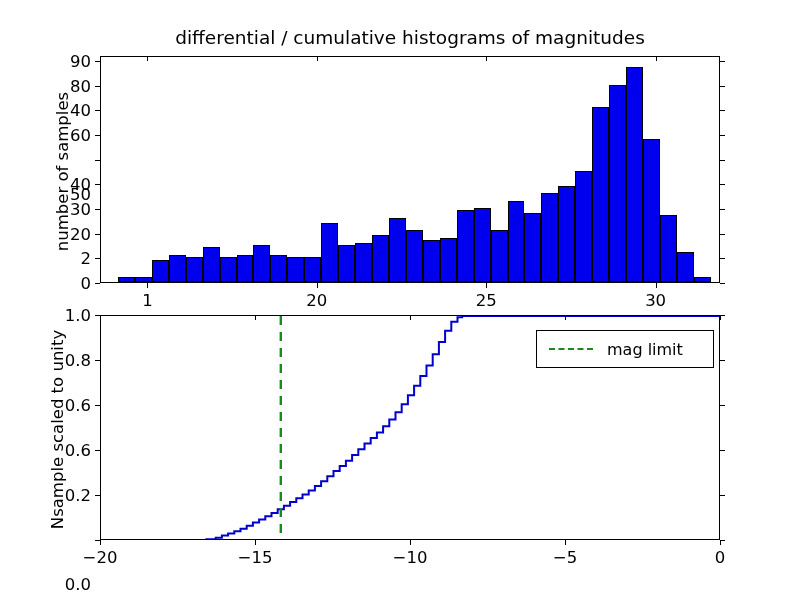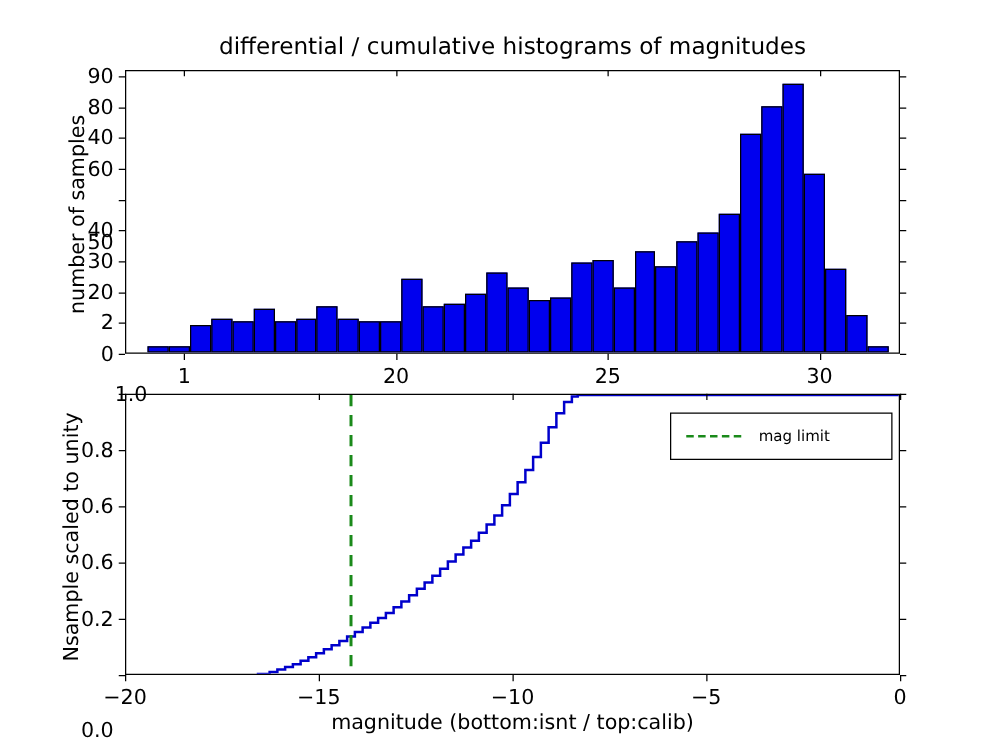--- a/index.html
+++ b/index.html
@@ -96,21 +96,21 @@
     align-items: center;
     padding: 0 12px;
     gap: 14px;
   }
   .legend-sample {
     width: 44px;
     height: 0;
     border-top: 2.4px dashed #1a8a1a;
   }
   .legend-text {
-    font-size: 12px;
+    font-size: 16px;
     white-space: nowrap;
   }
 </style>
 </head>
 <body>
 
 <div id="figure">
 
   <div id="fig-title">differential / cumulative histograms of magnitudes</div>
 
@@ -220,40 +220,39 @@
       <div style="position: absolute; left: 720px; top: 450px; width: 5px; height: 0px; border-top: 1.4px solid rgb(0, 0, 0);"></div>
       <div class="ticklabel-y" style="left: 0px; width: 91px; top: 450px;">0.6</div>
       <div style="position: absolute; left: 95px; top: 405px; width: 5px; height: 0px; border-top: 1.4px solid rgb(0, 0, 0);"></div>
       <div style="position: absolute; left: 720px; top: 405px; width: 5px; height: 0px; border-top: 1.4px solid rgb(0, 0, 0);"></div>
       <div class="ticklabel-y" style="left: 0px; width: 91px; top: 405px;">0.6</div>
       <div style="position: absolute; left: 95px; top: 360px; width: 5px; height: 0px; border-top: 1.4px solid rgb(0, 0, 0);"></div>
       <div style="position: absolute; left: 720px; top: 360px; width: 5px; height: 0px; border-top: 1.4px solid rgb(0, 0, 0);"></div>
       <div class="ticklabel-y" style="left: 0px; width: 91px; top: 360px;">0.8</div>
       <div style="position: absolute; left: 95px; top: 315px; width: 5px; height: 0px; border-top: 1.4px solid rgb(0, 0, 0);"></div>
       <div style="position: absolute; left: 720px; top: 315px; width: 5px; height: 0px; border-top: 1.4px solid rgb(0, 0, 0);"></div>
-      <div class="ticklabel-y" style="left: 0px; width: 91px; top: 315px; padding-left: 27px;">1.0</div>
+      <div class="ticklabel-y" style="left: 0px; width: 91px; top: 315px;">1.0</div>
     </div>
   <div id="bottom-ticks-x">
       <div style="position: absolute; left: 100px; top: 540px; height: 5px; width: 0px; border-left: 1.4px solid rgb(0, 0, 0);"></div>
       <div style="position: absolute; left: 100px; top: 315px; height: 5px; width: 0px; border-left: 1.4px solid rgb(0, 0, 0);"></div>
       <div class="ticklabel-x" style="left: 100px; top: 548px;">−20</div>
       <div style="position: absolute; left: 255px; top: 540px; height: 5px; width: 0px; border-left: 1.4px solid rgb(0, 0, 0);"></div>
       <div style="position: absolute; left: 255px; top: 315px; height: 5px; width: 0px; border-left: 1.4px solid rgb(0, 0, 0);"></div>
       <div class="ticklabel-x" style="left: 255px; top: 548px;">−15</div>
       <div style="position: absolute; left: 410px; top: 540px; height: 5px; width: 0px; border-left: 1.4px solid rgb(0, 0, 0);"></div>
       <div style="position: absolute; left: 410px; top: 315px; height: 5px; width: 0px; border-left: 1.4px solid rgb(0, 0, 0);"></div>
       <div class="ticklabel-x" style="left: 410px; top: 548px;">−10</div>
       <div style="position: absolute; left: 565px; top: 540px; height: 5px; width: 0px; border-left: 1.4px solid rgb(0, 0, 0);"></div>
       <div style="position: absolute; left: 565px; top: 315px; height: 5px; width: 0px; border-left: 1.4px solid rgb(0, 0, 0);"></div>
       <div class="ticklabel-x" style="left: 565px; top: 548px;">−5</div>
       <div style="position: absolute; left: 720px; top: 540px; height: 5px; width: 0px; border-left: 1.4px solid rgb(0, 0, 0);"></div>
       <div style="position: absolute; left: 720px; top: 315px; height: 5px; width: 0px; border-left: 1.4px solid rgb(0, 0, 0);"></div>
       <div class="ticklabel-x" style="left: 720px; top: 548px;">0</div>
     </div>
   <div class="ylabel" id="bottom-ylabel" style="left:-58px; top:420px; width:230px; text-align:center; transform:rotate(-90deg);">Nsample scaled to unity</div>
-  <div class="xlabel" id="bottom-xlabel" style="left:100px; top:568px; width:620px;">magnitude (bottom:isnt / top:calib)</div>
 
   <div class="legend-box" style="left:536px; top:330px; width:178px; height:38px;">
     <span class="legend-sample"></span>
     <span class="legend-text">mag limit</span>
   </div>
 
 </div>
 
 </body></html>

